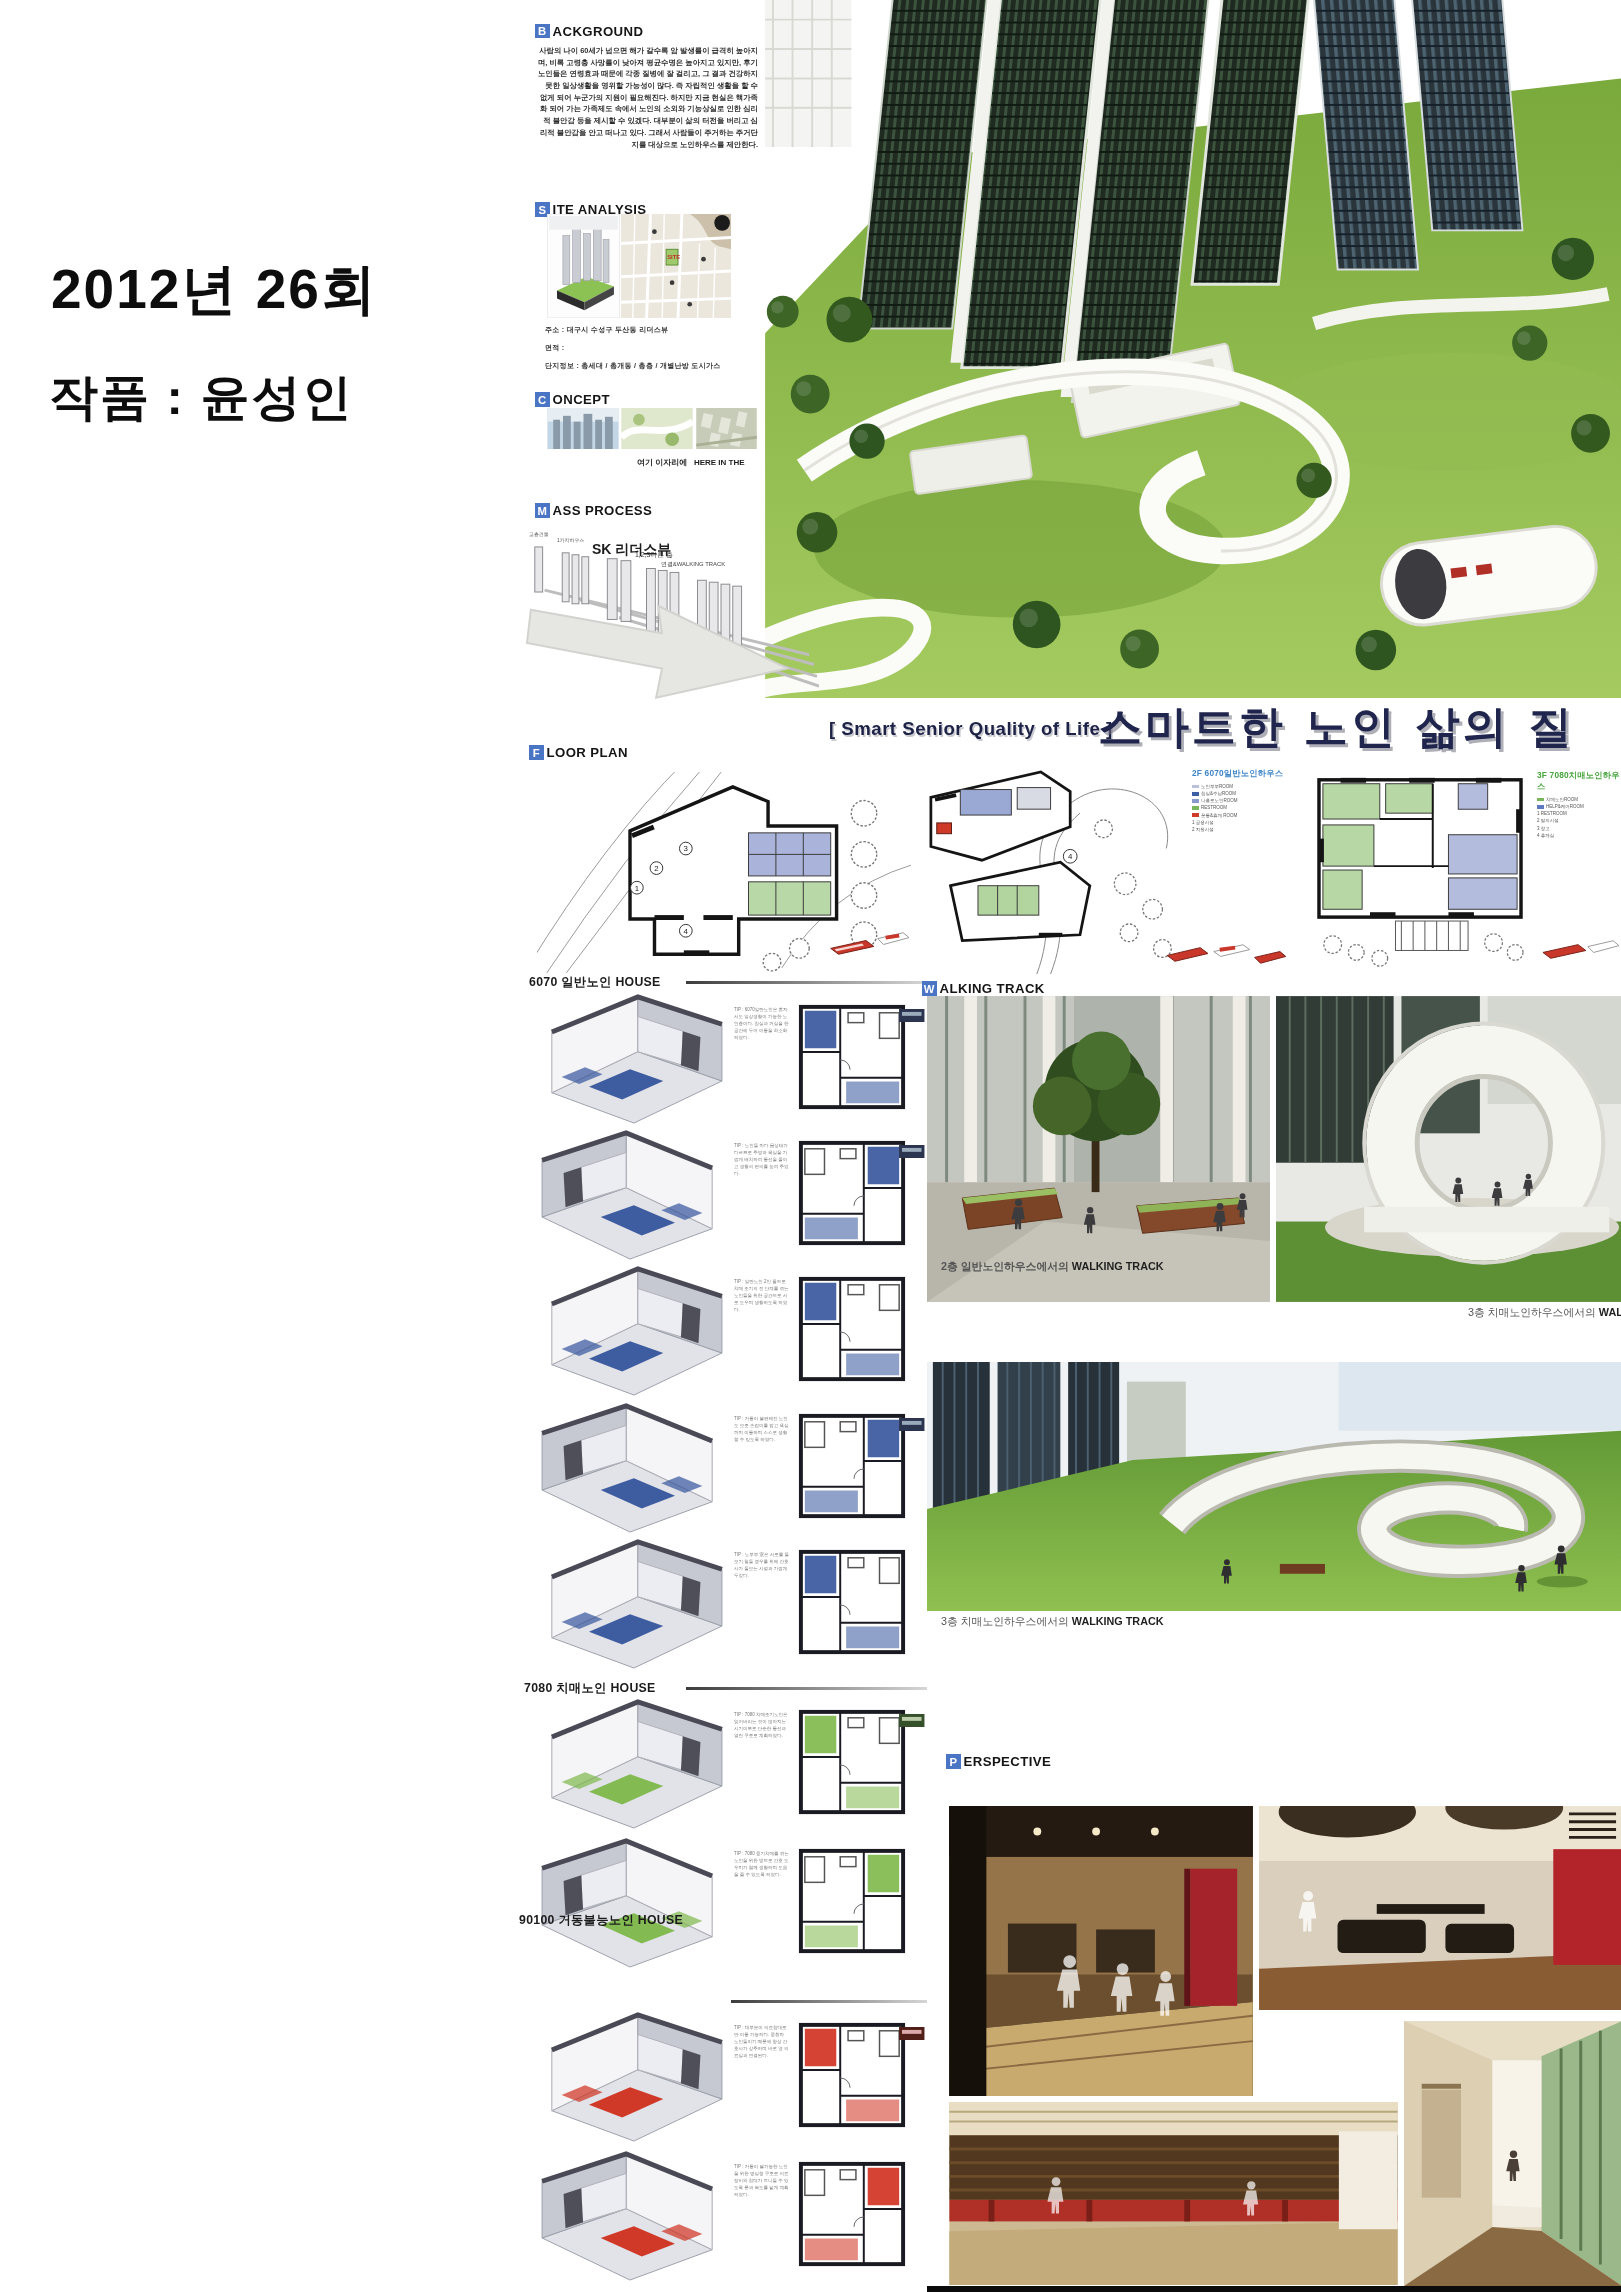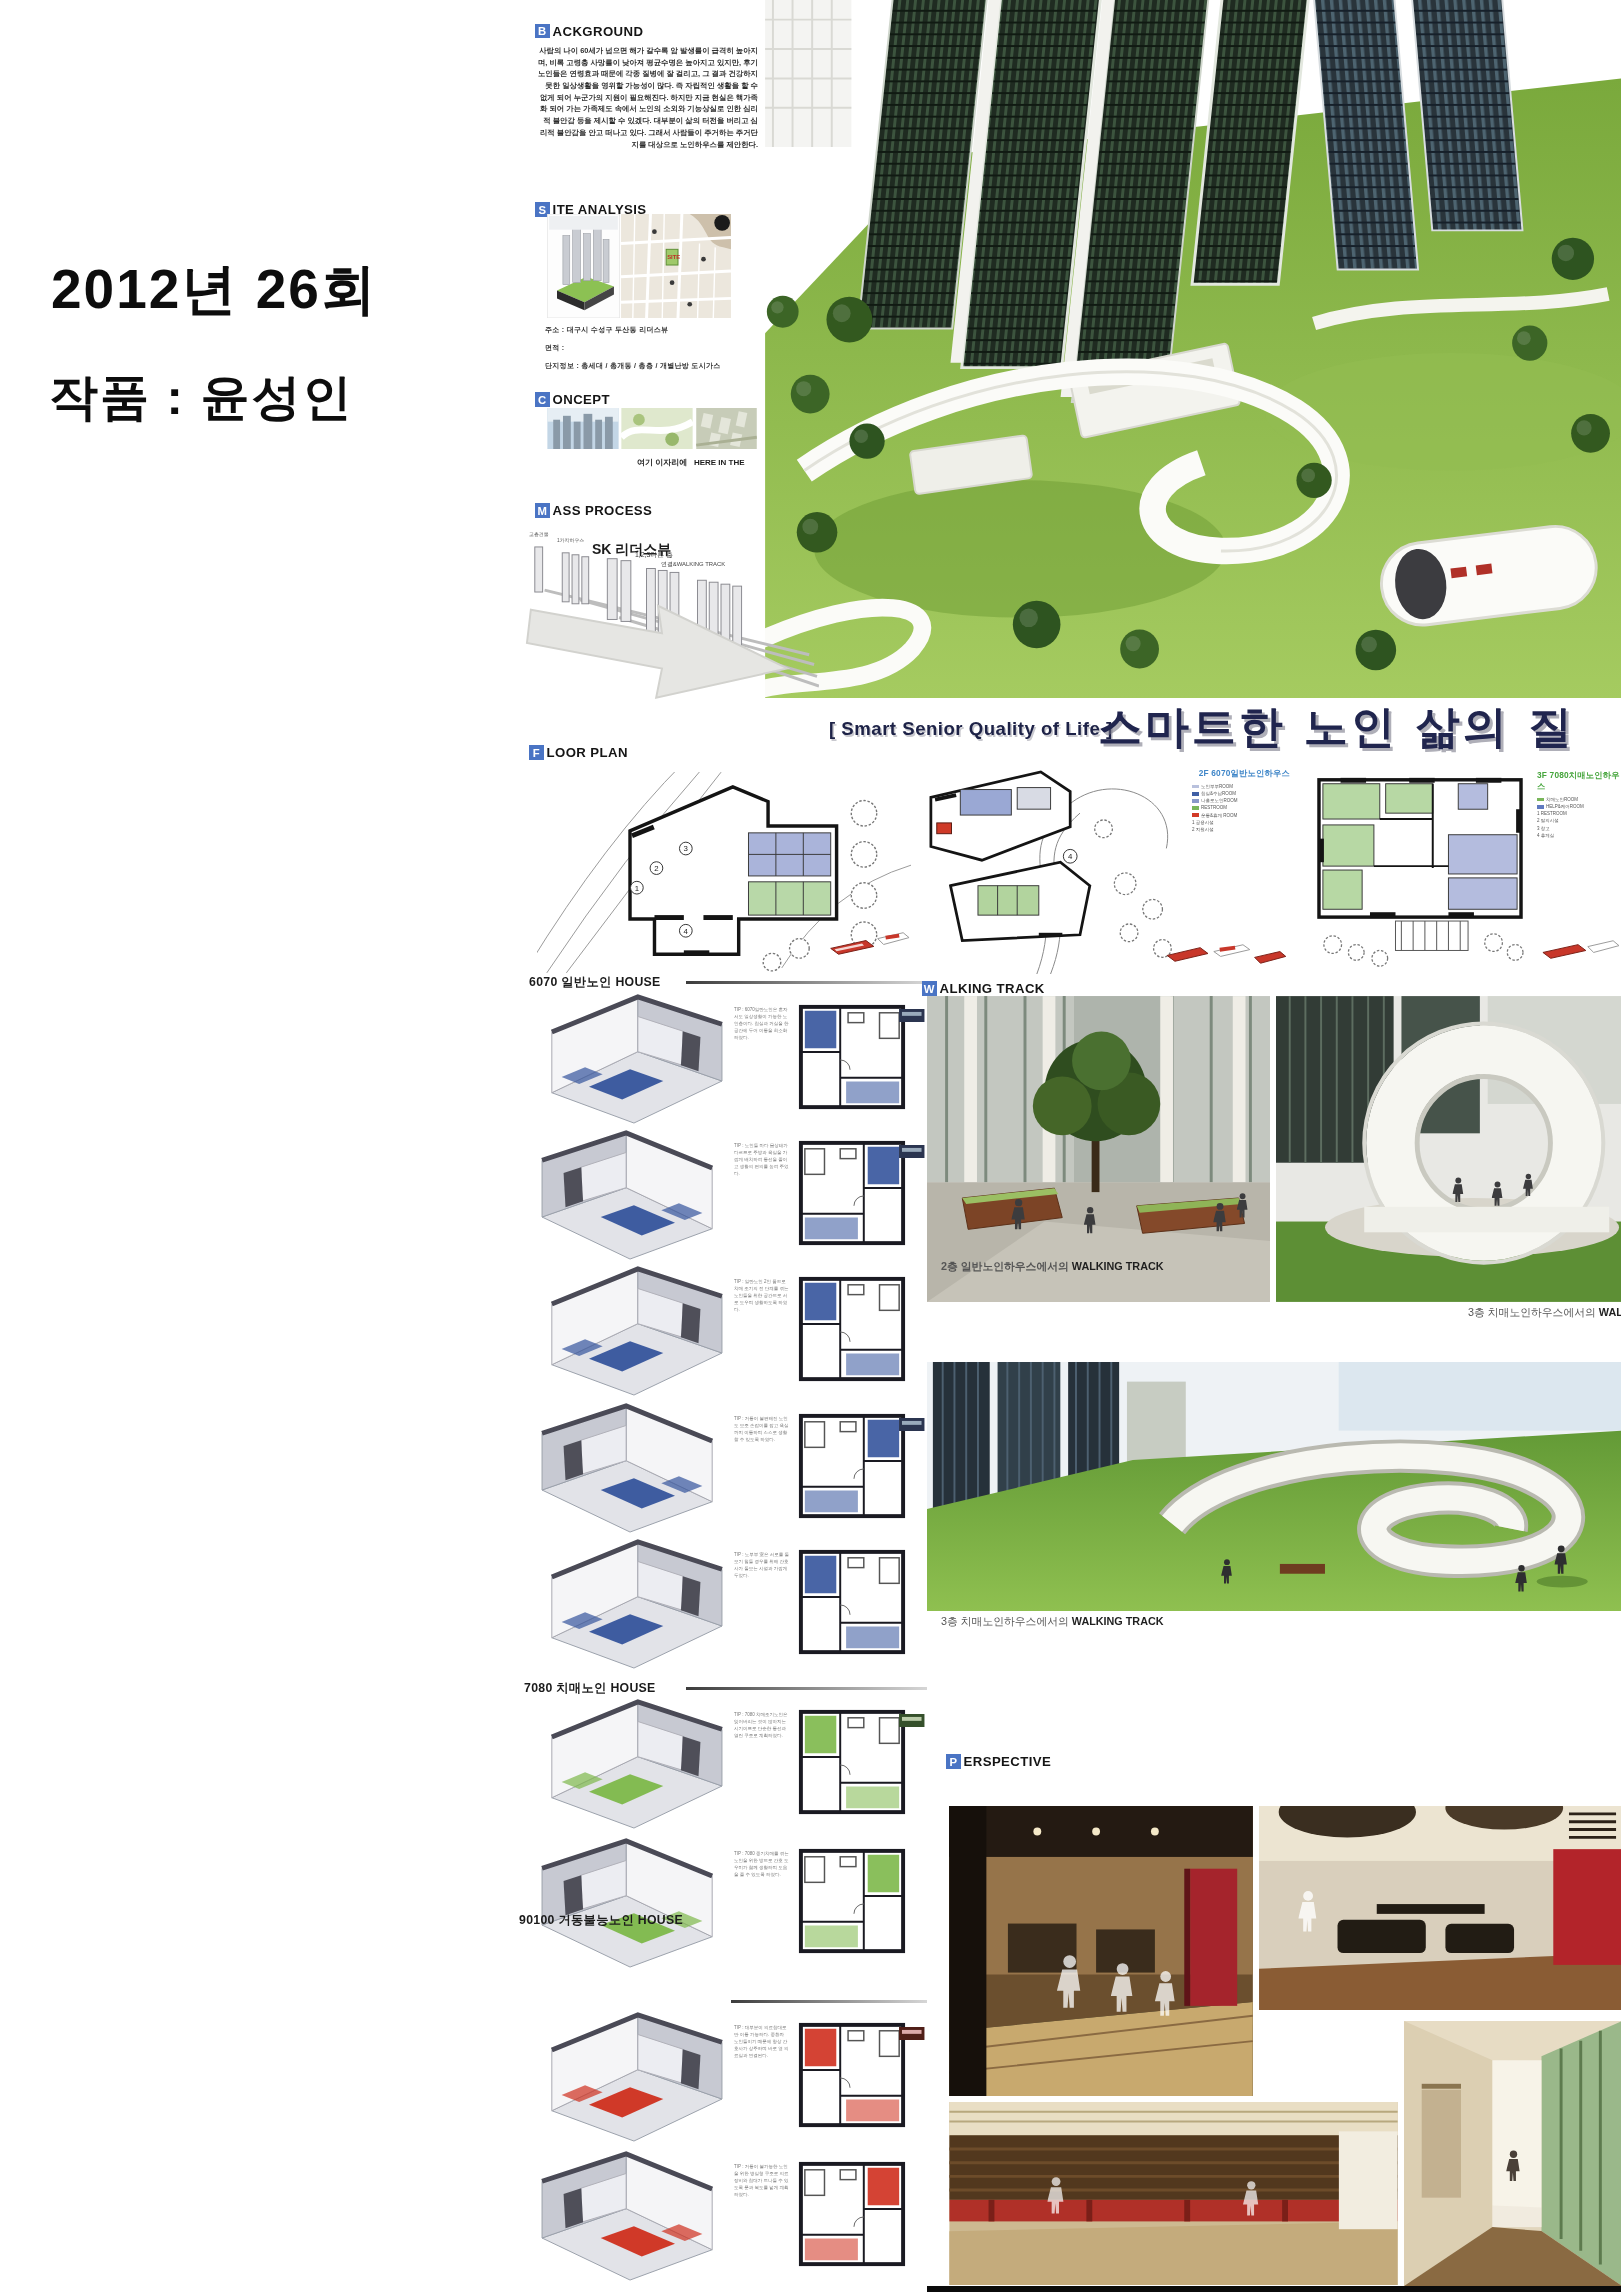--- a/index.html
+++ b/index.html
@@ -371,21 +371,21 @@
         <circle cx="236" cy="146" r="10"></circle>
         <circle cx="212" cy="170" r="9"></circle>
       <circle cx="246" cy="186" r="9"></circle>
         <circle cx="186" cy="64" r="9"></circle>
     </g>
     <circle cx="152" cy="92" r="7" fill="#fff" stroke="#333"></circle>
     <text x="152" y="95" font-size="8" fill="#222" text-anchor="middle">4</text>
   </svg>
 
   <div class="abs" style="left:1192px;top:768px;width:98px;">
-    <div class="plan-label" style="color:#3f86c8;text-align:right;">2F 6070일반노인하우스</div>
+    <div class="plan-label" style="color:#3f86c8;">2F 6070일반노인하우스</div>
     <div class="legend">
       <div class="li">
           <i class="chip" style="background:#b9c1dd"></i>
           <span>노인부부ROOM</span>
         </div>
       <div class="li">
           <i class="chip" style="background:#3f5fa5"></i>
           <span>침실&amp;수납ROOM</span>
         </div>
       <div class="li">

